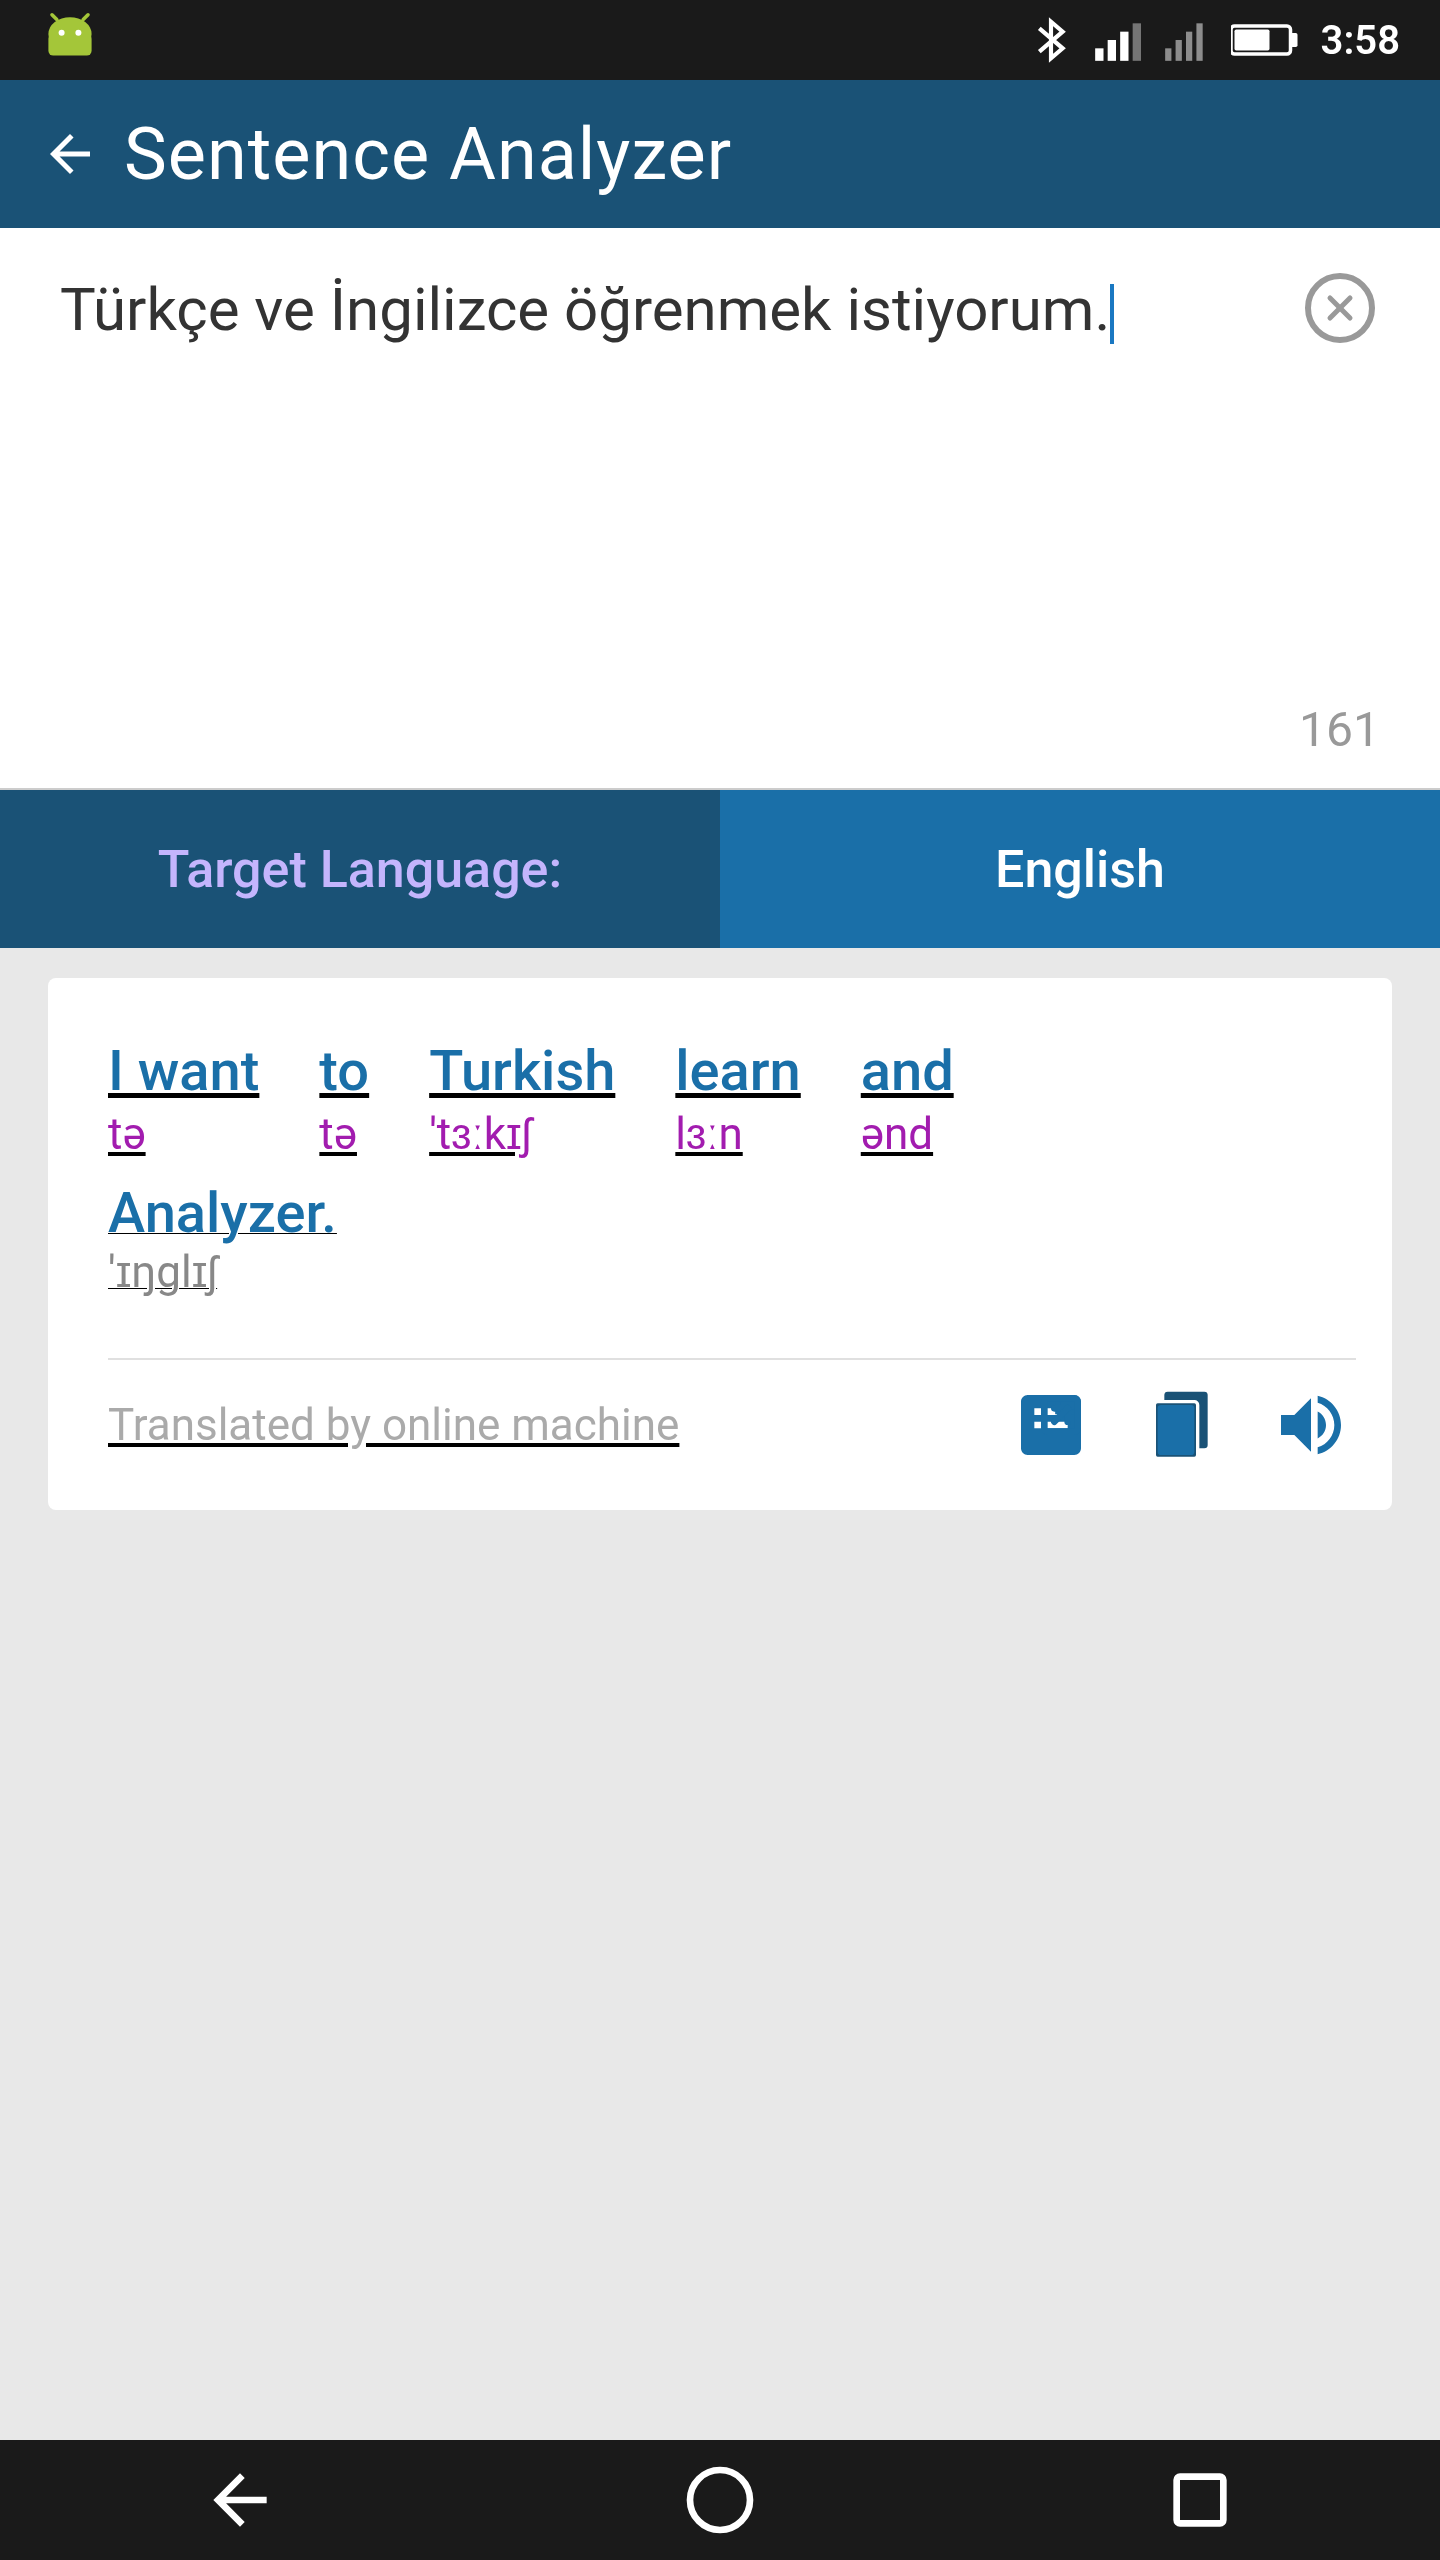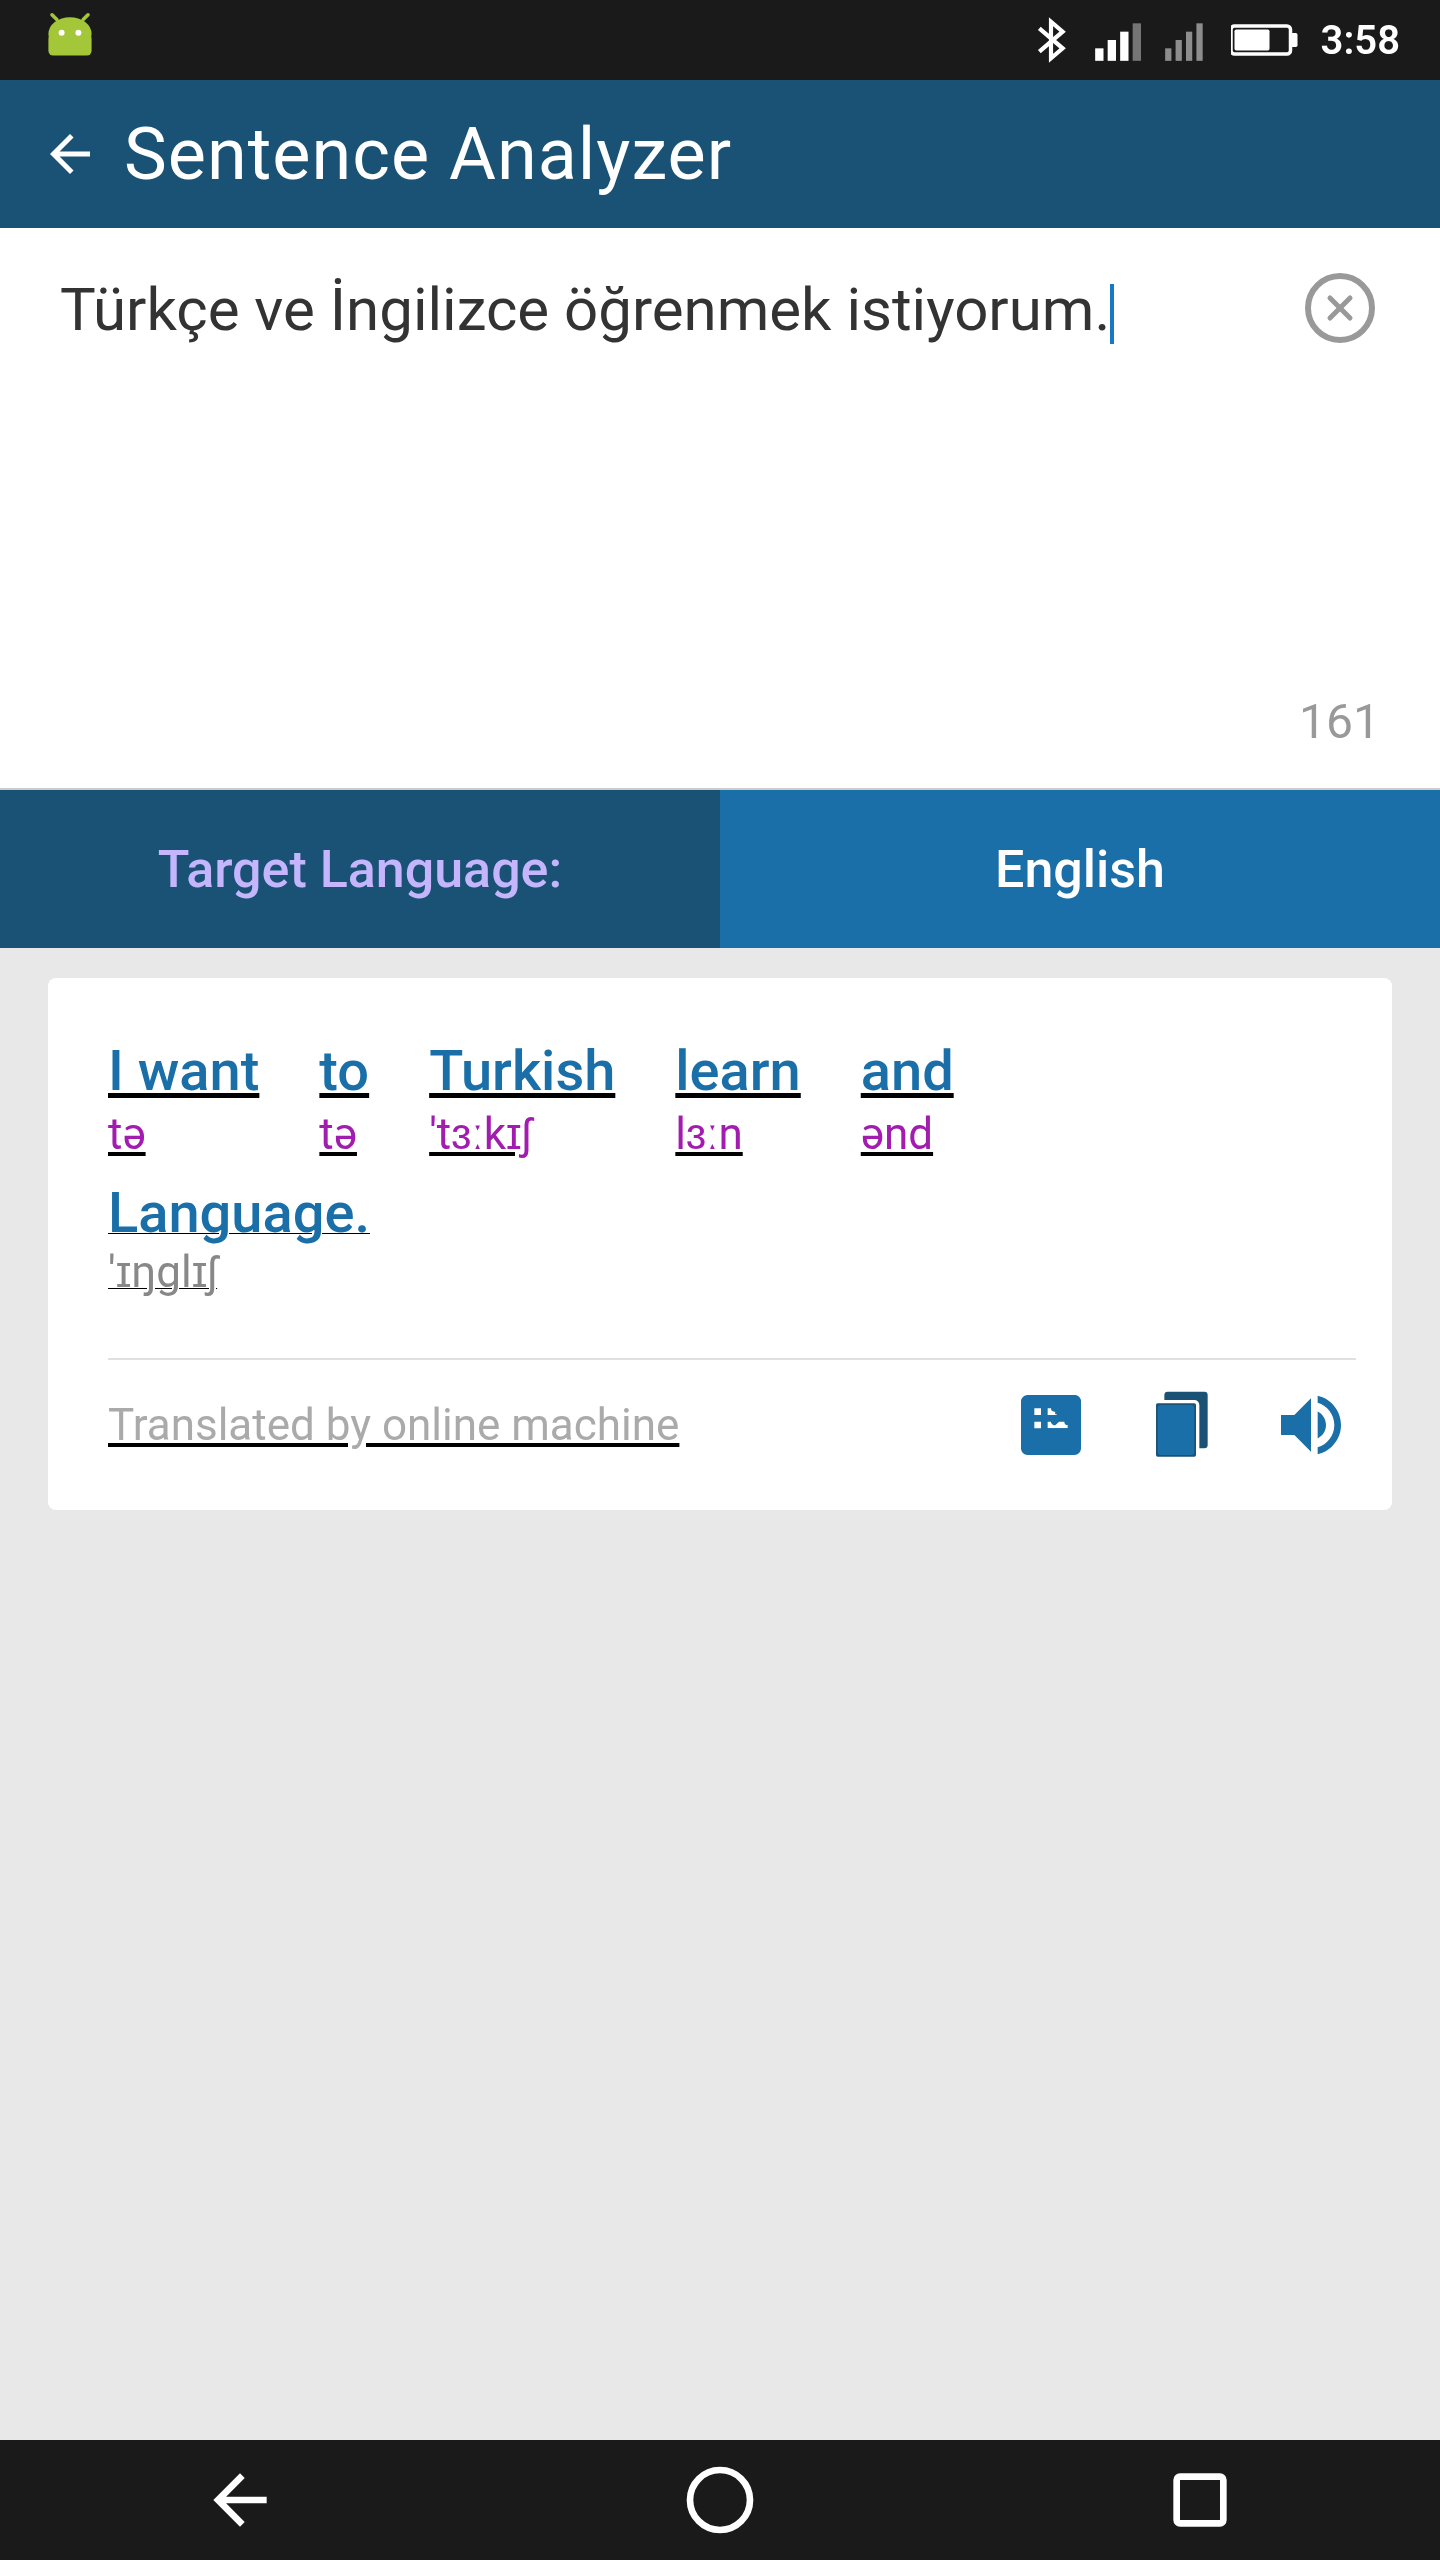--- a/index.html
+++ b/index.html
@@ -121,21 +121,21 @@
       display: flex;
       align-items: center;
       justify-content: center;
       color: #999;
       font-size: 48px;
       font-weight: 300;
     }
 
     .char-count {
       position: absolute;
-      bottom: 38px;
+      bottom: 30px;
       right: 60px;
       font-size: 48px;
       color: #999999;
     }
 
     
     .target-language-bar {
       width: 100%;
       height: 160px;
       display: flex;
@@ -373,21 +373,21 @@
     </div>
 
     <div class="word-group">
       <span class="word-text">and</span>
       <span class="word-phonetic">ənd</span>
     </div>
   </div>
 
   <div class="sentence-group">
     <div>
-      <span class="sentence-word">Language.</span>
+      <span class="sentence-word">Analyzer.</span>
     </div>
     <div>
       <span class="sentence-phonetic">'ɪŋglɪʃ</span>
     </div>
   </div>
 
   <div class="divider-line"></div>
 
   <div class="footer-row">
     <span class="translated-by-text">Translated by online machine</span>

